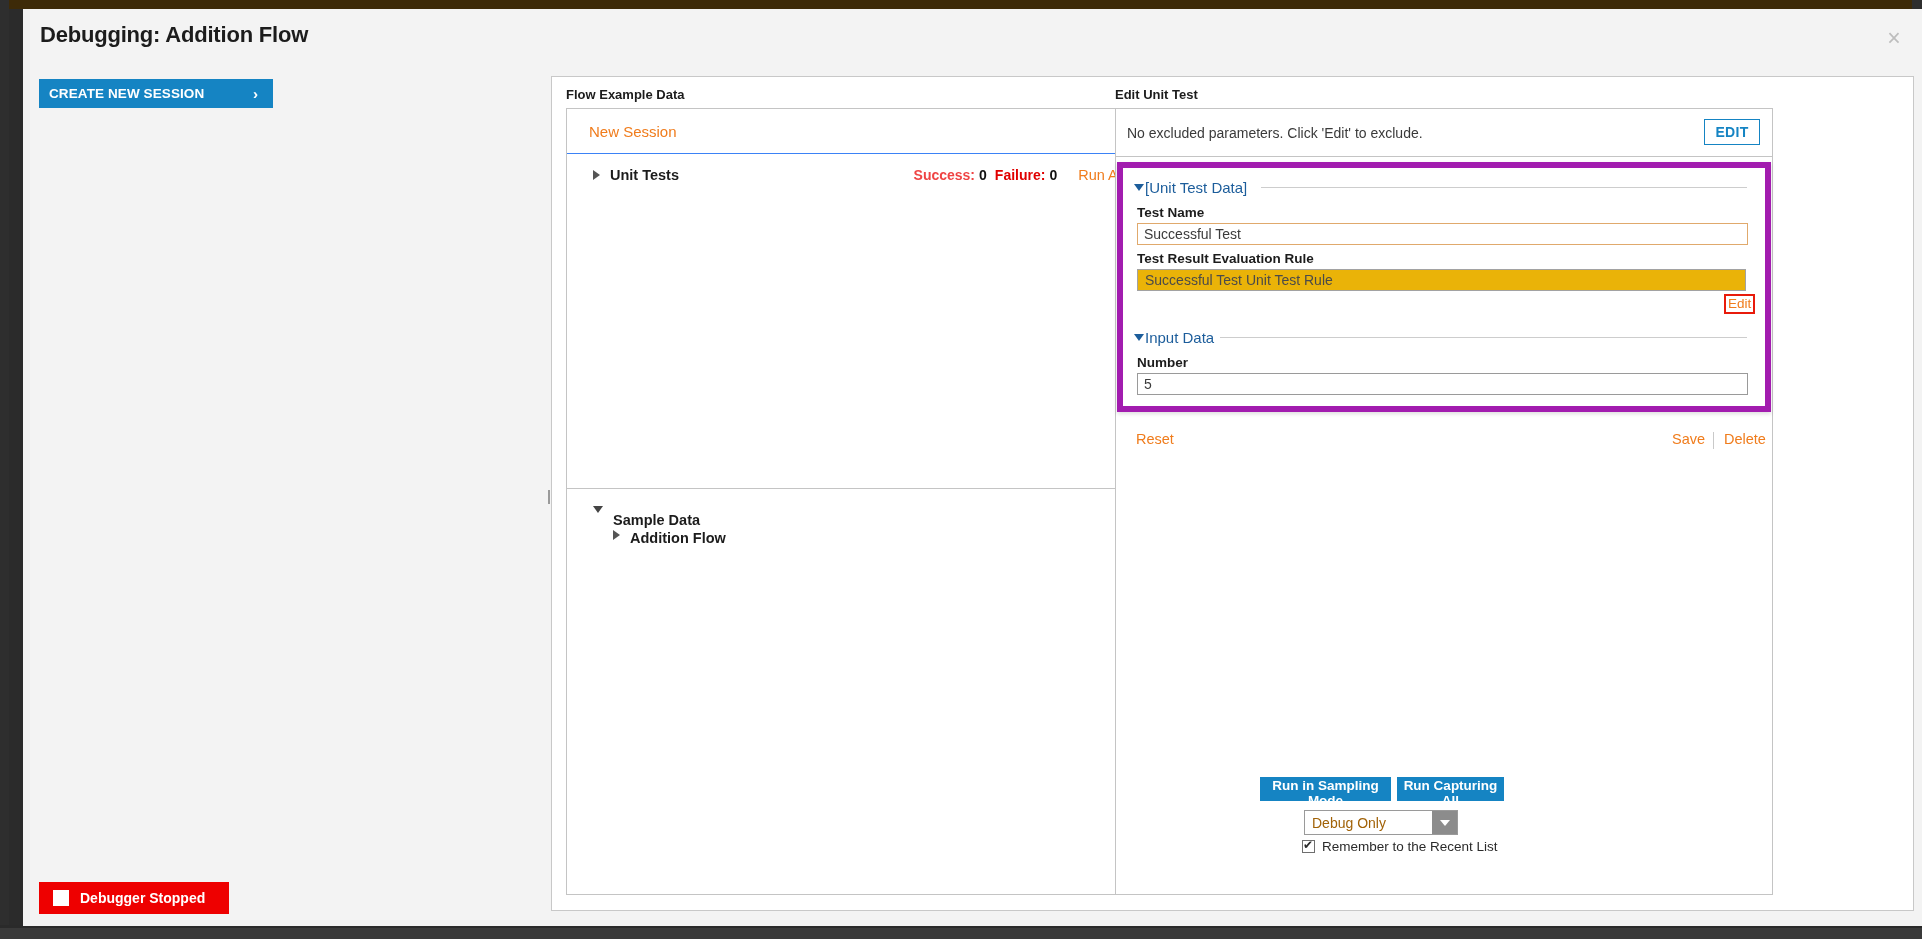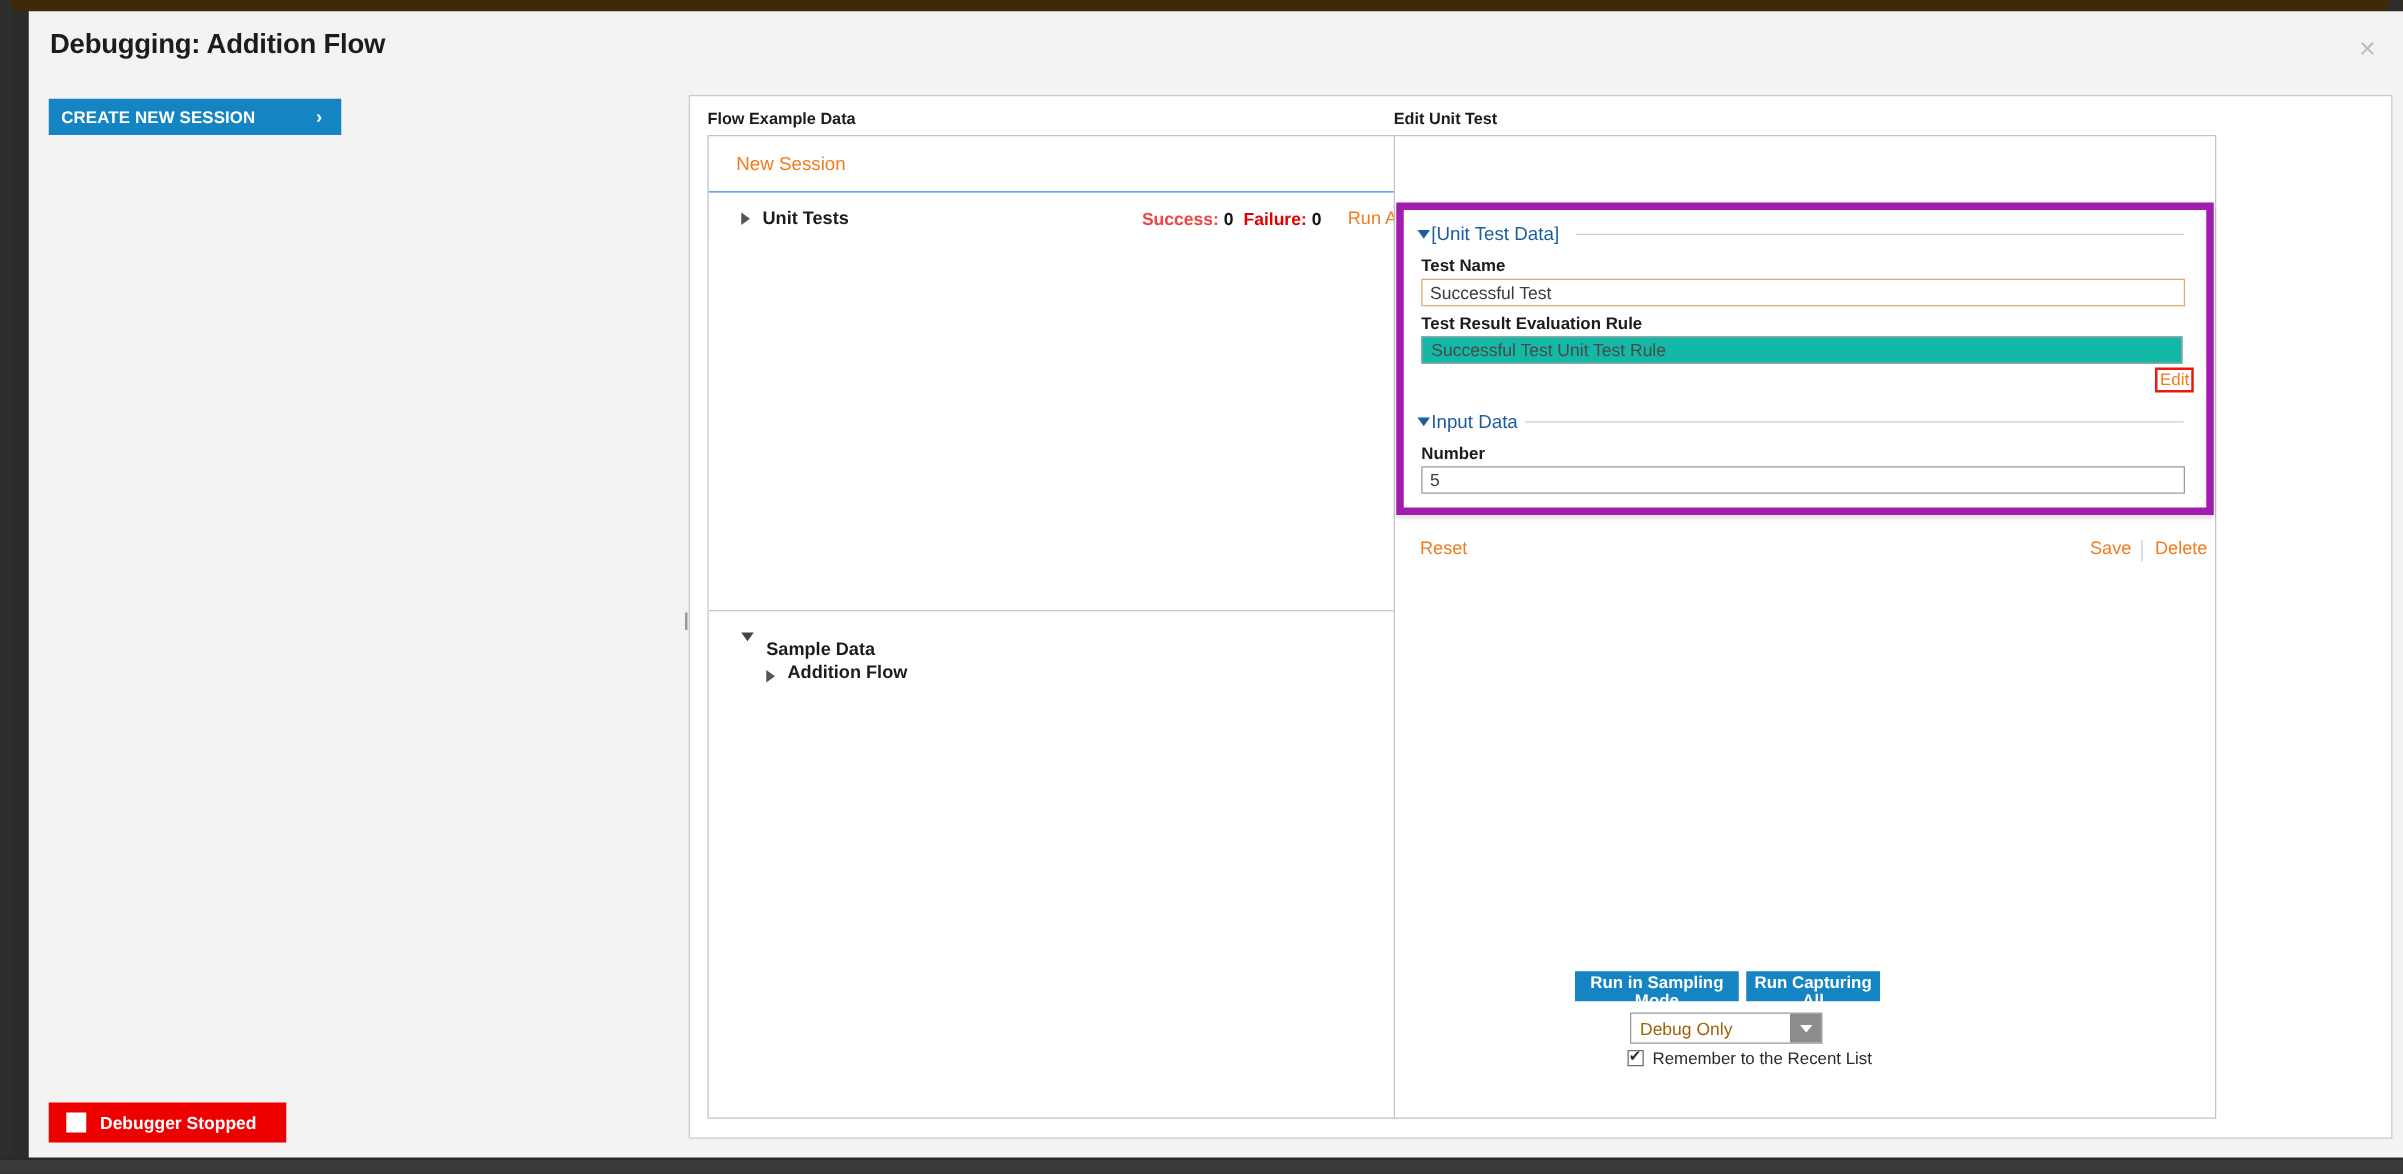--- a/index.html
+++ b/index.html
@@ -187,21 +187,21 @@
   #sample-data-label { font-size: 14.5px; font-weight: bold; color: #1c1c1c; margin-top: 21px; }
   #sample-data-addnew {
     position: absolute; right: 22px; top: 0; height: 38px;
     display: flex; align-items: center;
     color: #f07c1c; font-size: 14.5px; cursor: pointer;
   }
   #addition-flow-row {
     position: absolute; left: 0; top: 414px; width: 659px; height: 30px;
     display: flex; align-items: center;
   }
-  #addition-flow-toggle { margin-left: 46px; display:flex; align-items:flex-end; cursor:pointer;}
+  #addition-flow-toggle { margin-left: 46px; display:flex; align-items:flex-start; cursor:pointer;}
   #addition-flow-label { font-size: 14.5px; font-weight: bold; color: #1c1c1c; }
 
   
   #edit-unit-test-panel {
     position: absolute; left: 563px; top: 31px;
     width: 658px; height: 787px;
     border: 1px solid #c4c4c4;
     background: #ffffff;
   }
   #excluded-params-row {
@@ -262,21 +262,21 @@
     font-family: "Liberation Sans", sans-serif;
     font-size: 14px; color: #3b3b3b;
     padding-left: 6px;
     outline: none;
   }
   .text-input.plain { border: 1px solid #9a9a9a; }
   .readonly-box {
     position: absolute;
     height: 22px;
     border: 1px solid #a2a2a2;
-    background: #14b8a6;
+    background: #eab308;
     font-size: 14px; color: #4a4a4a;
     display: flex; align-items: center;
     padding-left: 7px;
   }
   #rule-edit-link {
     position: absolute;
     color: #f07c1c; font-size: 13.5px;
     border: 2px solid #e81b0b;
     padding: 0px 2px 1px 2px;
     cursor: pointer;
@@ -416,20 +416,24 @@
             <span id="addition-flow-label">Addition Flow</span>
           </span>
         </div>
 
       </div>
 
       <div class="panel-label" style="left:563px; top:10px;">Edit Unit Test</div>
 
       <div id="edit-unit-test-panel">
 
+        <div id="excluded-params-row">
+          <span id="excluded-params-text">No excluded parameters. Click 'Edit' to exclude.</span>
+          <button id="edit-exclude-button">EDIT</button>
+        </div>
 
         <div id="unit-test-data-card">
 
           <div class="section-header" style="left:11px; top:11px;">
             <span class="tri-down-blue"></span>
             <span>[Unit Test Data]</span>
           </div>
           <div class="section-rule" style="left:138px; top:19px; width:486px;"></div>
 
           <div class="field-label" style="left:14px; top:37px;">Test Name</div>

